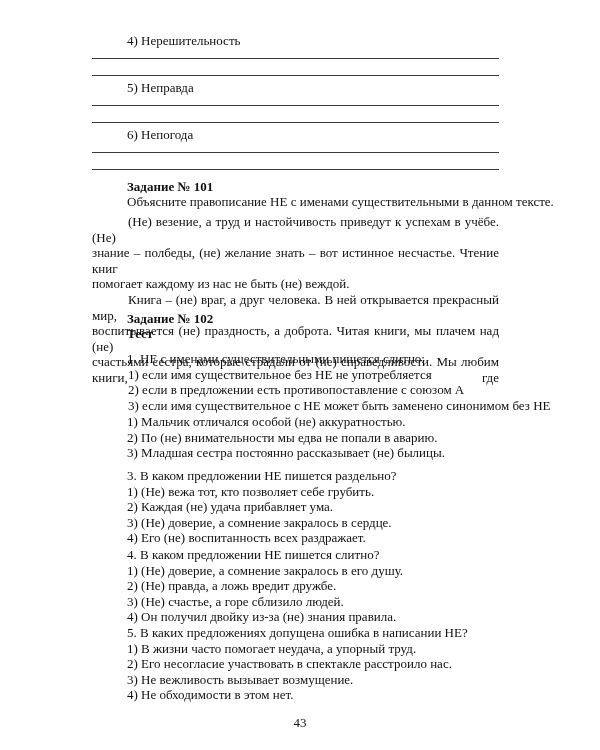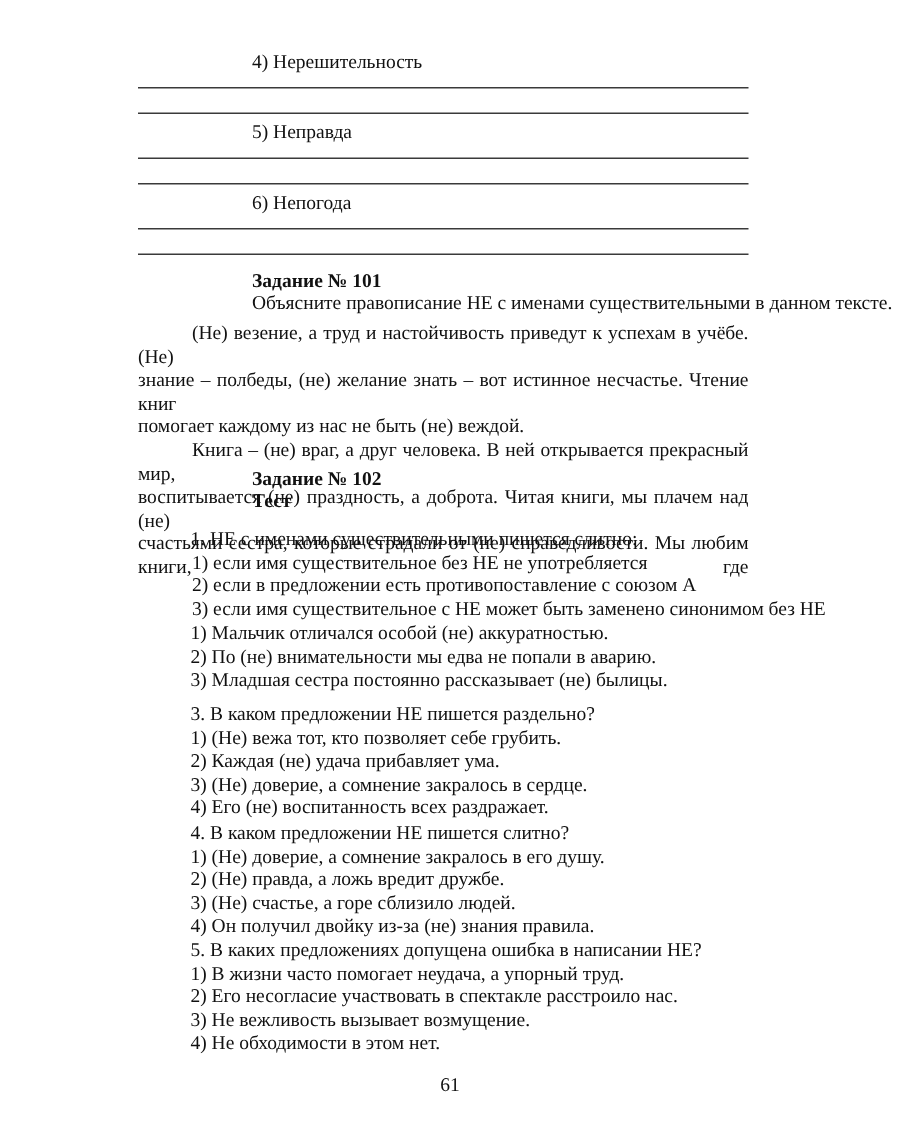--- a/index.html
+++ b/index.html
@@ -1,21 +1,21 @@
 <!DOCTYPE html>
 <html><head>
 <meta charset="utf-8">
 <style>
   html, body { margin:0; padding:0; }
   body {
     width:600px; height:750px; background:#ffffff; position:relative; overflow:hidden;
     font-family: "Liberation Serif", "DejaVu Serif", serif;
     color:#111111; font-size:13px;
   }
-  .abs { position:absolute; white-space:nowrap;margin-left:41px; }
+  .abs { position:absolute; white-space:nowrap; }
   .line { position:absolute; left:92px; width:407px; height:0; border-top:1.3px solid #3a3a3a; }
   .b { font-weight:bold; }
   .para { position:absolute; left:92px; width:407px; line-height:15.6px; text-align:justify; white-space:normal; }
   .para .ln { display:block; text-align:justify; text-align-last:justify; }
   .para .ln.last { text-align-last:left; }
   .para .ln.ind { text-indent:36px; }
   .q { position:absolute; left:127px; line-height:15.6px; }
   .q div { white-space:nowrap; }
   .pagenum { position:absolute; left:0; width:600px; top:715px; text-align:center; font-size:13px; }
 </style>
@@ -79,13 +79,13 @@
 </div>
 
 <div class="q" style="top:625px;">
   <div>5. В каких предложениях допущена ошибка в написании НЕ?</div>
   <div>1) В жизни часто помогает неудача, а упорный труд.</div>
   <div>2) Его несогласие участвовать в спектакле расстроило нас.</div>
   <div>3) Не вежливость вызывает возмущение.</div>
   <div>4) Не обходимости в этом нет.</div>
 </div>
 
-<div class="pagenum">61</div>
+<div class="pagenum">43</div>
 
 </body></html>

